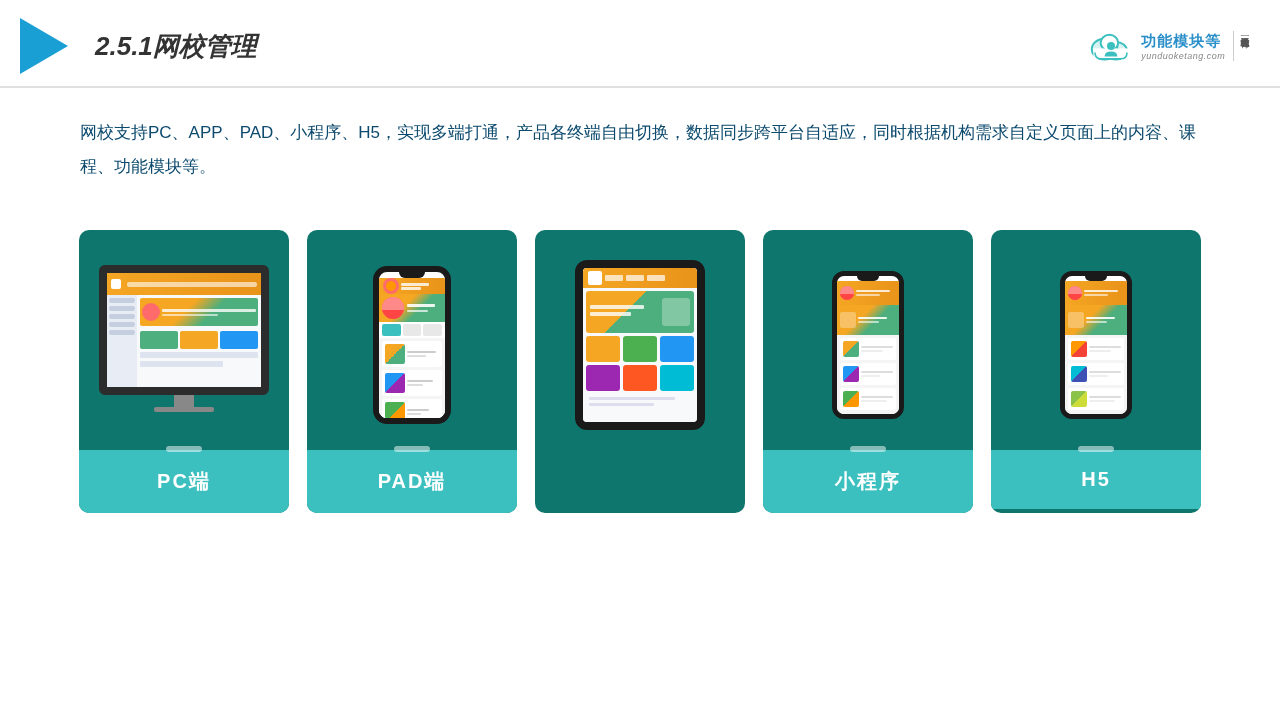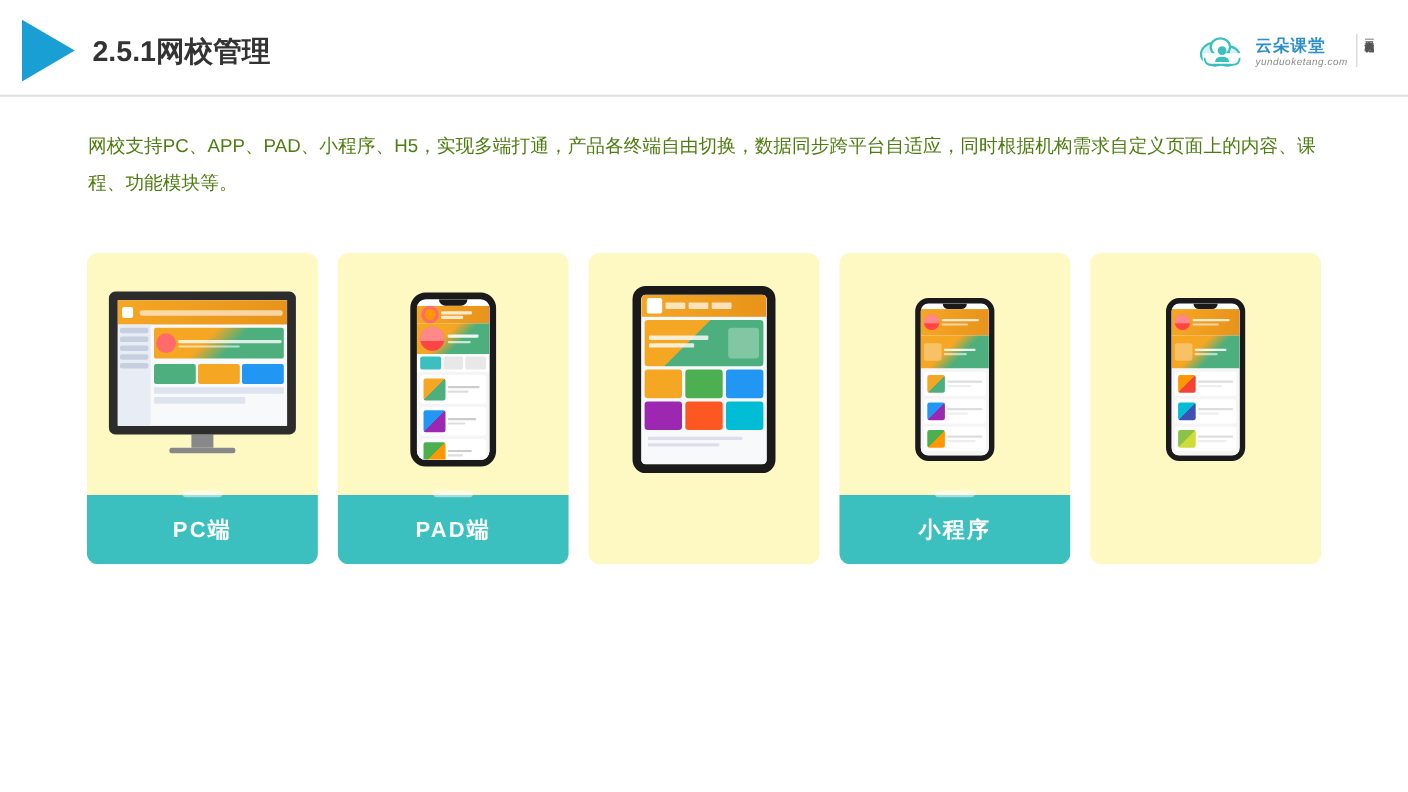--- a/index.html
+++ b/index.html
@@ -16,21 +16,22 @@
     .header {
       display: flex;
       align-items: center;
       justify-content: space-between;
       padding: 18px 30px 12px 20px;
       border-bottom: 2px solid #e0e0e0;
     }
     .header-left {
       display: flex;
       align-items: center;
-      gap: 16px;
+      gap: 27px;
+      font-style: italic;
     }
     .logo-triangle {
       width: 0;
       height: 0;
       border-top: 28px solid transparent;
       border-bottom: 28px solid transparent;
       border-left: 48px solid #1a9fd4;
     }
     .page-title {
       font-size: 26px;
@@ -77,35 +78,35 @@
       line-height: 1.3;
       height: 30px;
       display: flex;
       align-items: center;
     }
 
     
     .description {
       padding: 28px 80px 16px 80px;
       font-size: 17px;
-      color: #4d7c0f;
+      color: #0c4a6e;
       line-height: 2;
     }
 
     
     .cards-container {
       display: flex;
       justify-content: center;
       gap: 18px;
       padding: 20px 60px 30px 60px;
       margin-top: 10px;
     }
 
     .device-card {
-      background: #fef9c3;
+      background: #0f766e;
       border-radius: 10px;
       width: 210px;
       display: flex;
       flex-direction: column;
       align-items: center;
       overflow: hidden;
       position: relative;
     }
 
     .device-image-area {
@@ -445,21 +446,21 @@
         <ellipse cx="28" cy="18" rx="11" ry="10" fill="#ffffff"></ellipse>
         <ellipse cx="28" cy="18" rx="11" ry="10" fill="none" stroke="#3cbfbf" stroke-width="2.5"></ellipse>
         <rect x="8" y="25" width="44" height="13" fill="#ffffff"></rect>
 
         <path d="M10 30 Q10 38 18 38 L42 38 Q50 38 50 30" fill="#ffffff" stroke="#3cbfbf" stroke-width="2"></path>
 
         <circle cx="30" cy="22" r="5" fill="#3cbfbf"></circle>
         <path d="M22 35 Q22 29 30 29 Q38 29 38 35" fill="#3cbfbf"></path>
       </svg>
       <div class="brand-text-container">
-        <span class="brand-name">云朵课堂</span>
+        <span class="brand-name">功能模块等</span>
         <span class="brand-url">yunduoketang.com</span>
       </div>
     </div>
     <div class="brand-slogan">教育机构一站式服务云平台</div>
   </div>
 </div>
 
 <p class="description">网校支持PC、APP、PAD、小程序、H5，实现多端打通，产品各终端自由切换，数据同步跨平台自适应，同时根据机构需求自定义页面上的内容、课程、功能模块等。</p>
 
 <div class="cards-container">
@@ -698,15 +699,16 @@
               <div style="width:16px;height:16px;border-radius:2px;background:linear-gradient(135deg,#8bc34a 50%,#cddc39 50%);"></div>
               <div style="flex:1;display:flex;flex-direction:column;gap:2px;justify-content:center;">
                 <div style="height:2px;background:#ddd;border-radius:1px;"></div>
                 <div style="height:2px;background:#eee;border-radius:1px;width:80%;"></div>
               </div>
             </div>
           </div>
         </div>
       </div>
     </div>
+    <div class="card-label">H5</div>
   </div>
 
 </div>
 
 </body></html>

